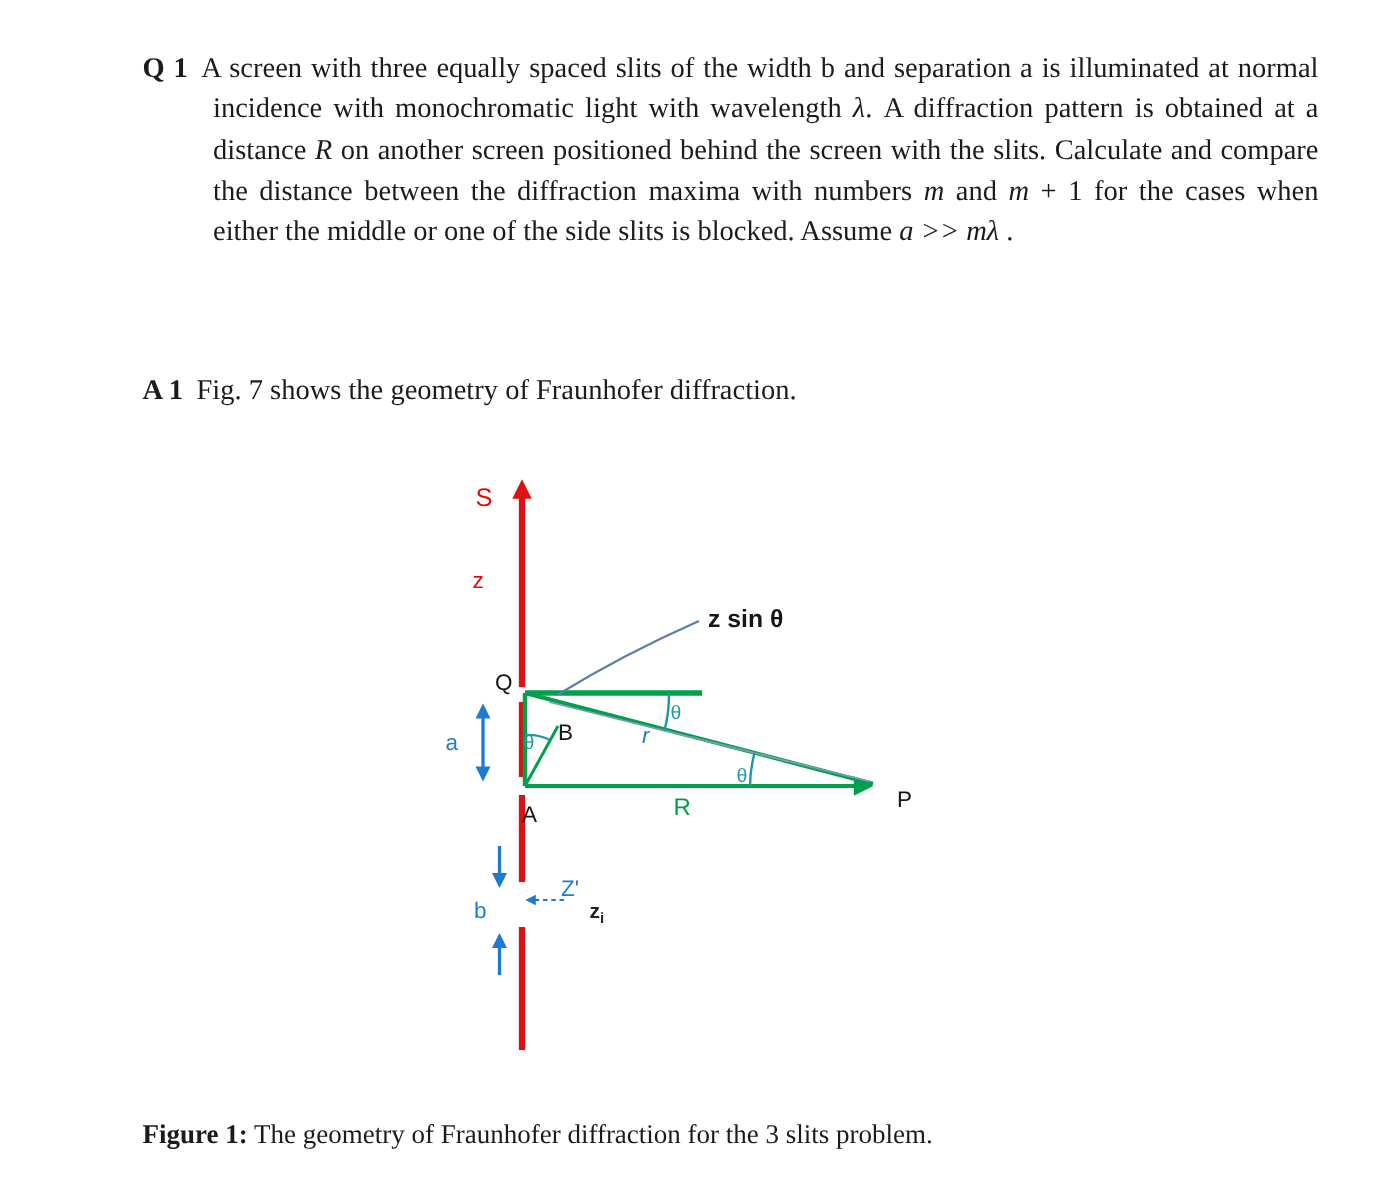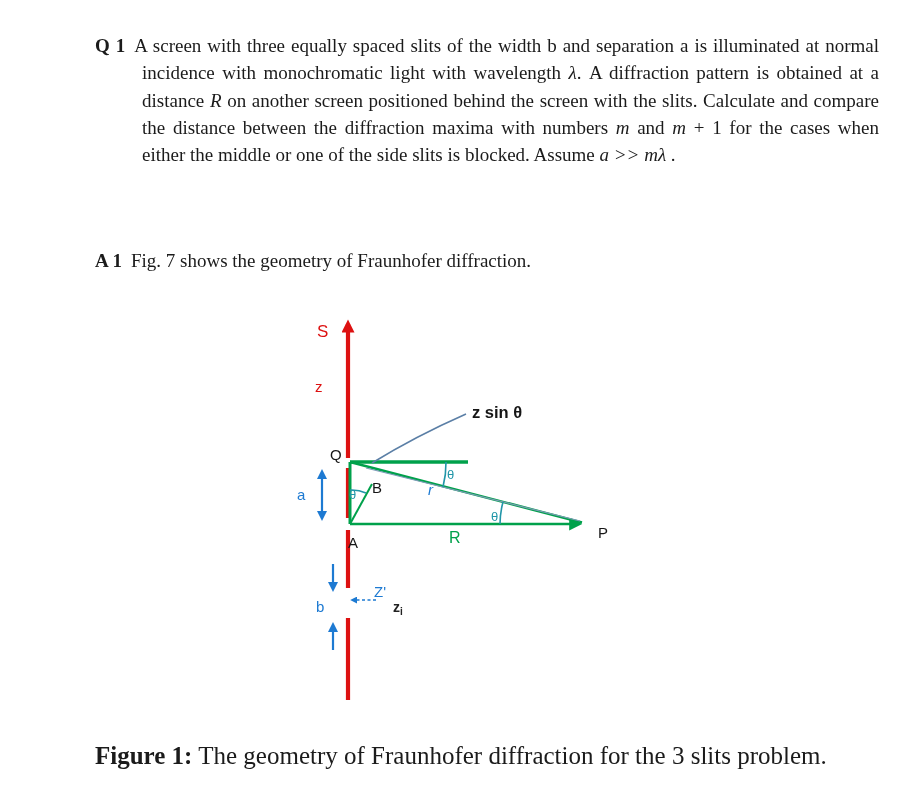--- a/index.html
+++ b/index.html
@@ -14,21 +14,21 @@
   }
   .hang { padding-left:47px; text-indent:-47px; }
   .qlabel { font-weight:bold; padding-right:9px; }
   .math { font-style:italic; }
   .answer {
     position:absolute; left:95px; top:248px; width:737px;
     font-size:19px; line-height:26px;
   }
   .caption {
     position:absolute; left:95px; top:744px; width:790px;
-    font-size:25px; line-height:24px;
+    font-size:18px; line-height:24px;
   }
   .bold { font-weight:bold; }
   svg.figure { position:absolute; left:0; top:300px; }
   svg.figure text { font-family:"Liberation Sans", sans-serif; }
   .lbl-black { fill:#161616; font-size:15px; }
   .lbl-red   { fill:#dd1111; }
   .lbl-blue  { fill:#1d7ad2; font-size:15px; }
   .lbl-teal  { fill:#2196a8; font-size:13px; }
   .lbl-green { fill:#00a14b; font-size:16px; }
 </style>

